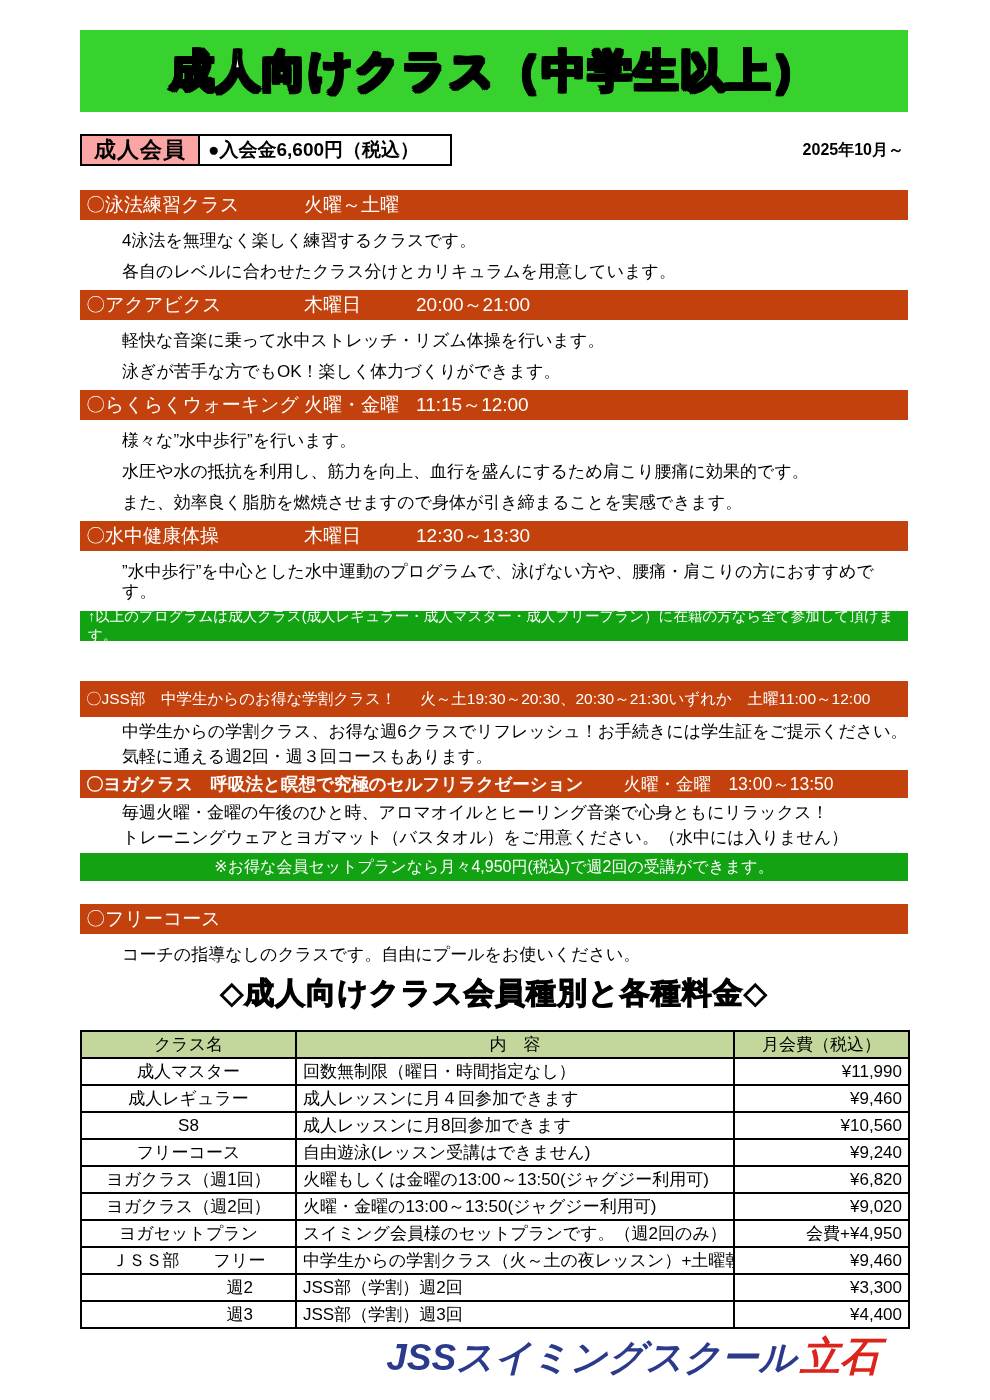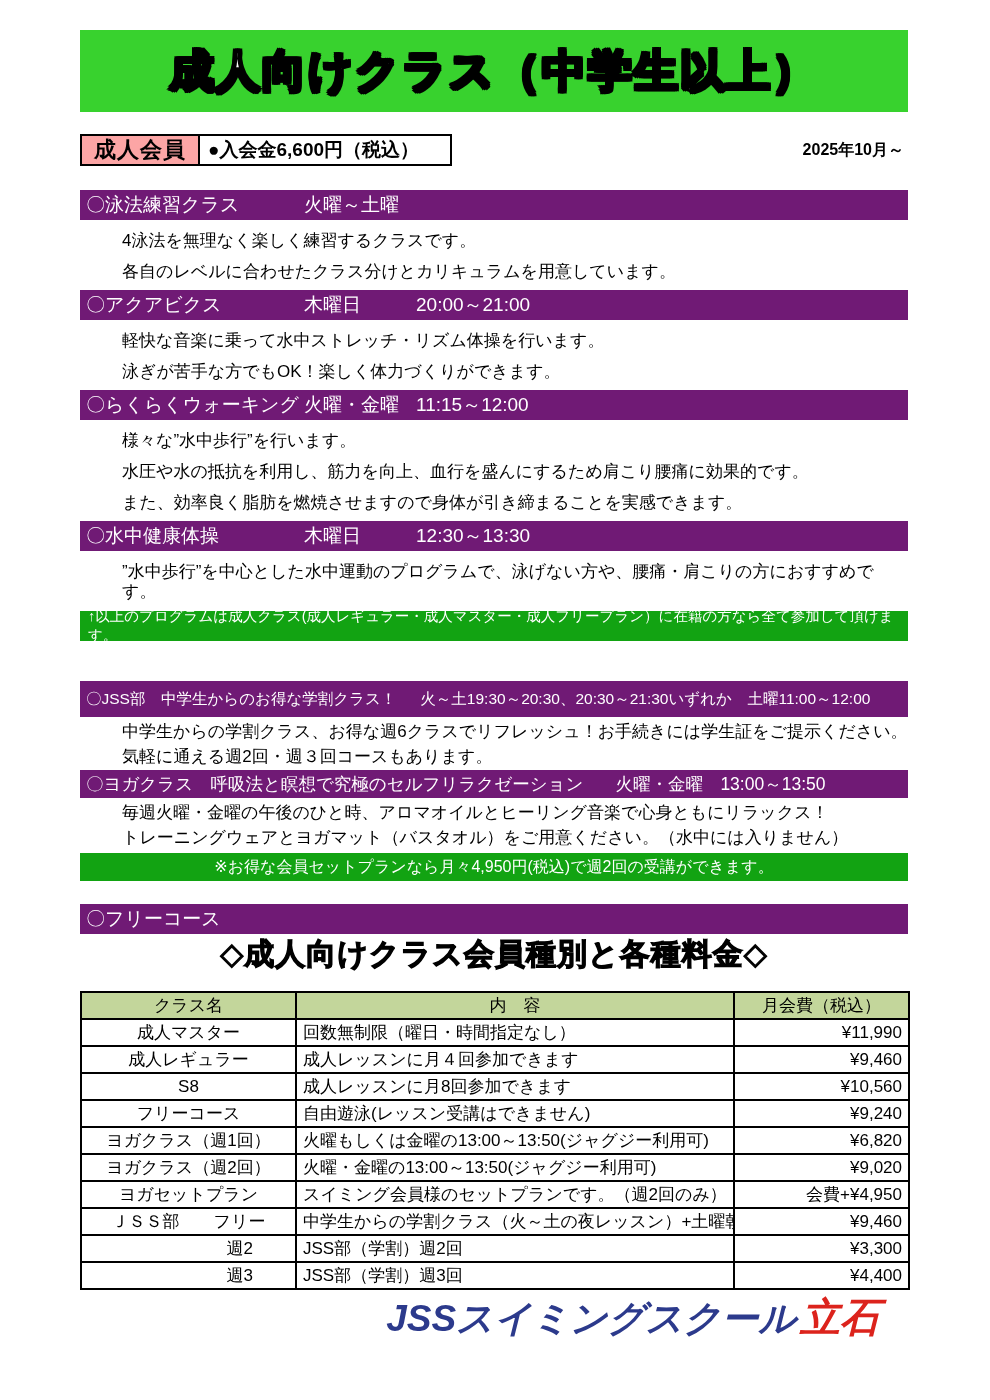--- a/index.html
+++ b/index.html
@@ -24,29 +24,29 @@
   .member-box { display:flex; border:2.5px solid #000; height:32px; }
   .member-label {
     background:#fca5a5; border-right:2.5px solid #000;
     font-size:22px; font-weight:900; padding:0 12px; display:flex; align-items:center; letter-spacing:1px;
   }
   .admission { background:#fff; font-size:19px; font-weight:900; padding:0 14px 0 8px; display:flex; align-items:center; min-width:250px; }
   .date { margin-left:auto; font-size:16px; font-weight:bold; padding-right:4px; }
 
   
   .bar {
-    background:#701a75; color:#fff; height:30px;
+    background:#c2410c; color:#fff; height:30px;
     display:flex; align-items:center; padding-left:6px; font-size:19px;
   }
   .bar .t1 { min-width:218px; }
   .bar .t2 { min-width:112px; }
   .bar.small { font-size:15.5px; height:36px; }
   .bar.small .t1 { min-width:0; margin-right:24px; }
   .bar.med { font-size:17.5px; height:28px; }
-  .bar.med .t1 { min-width:0; margin-right:32px; }
+  .bar.med .t1 { min-width:0; margin-right:40px;font-weight:bold; }
 
   .body-block { padding-left:42px; }
   .body-block p { font-size:17px; line-height:20px; margin:11px 0 8px 0; }
   .body-block.tight p { margin:5px 0 3px 0; }
 
   .sec1 { margin-top:24px; }
   .sec-gap { margin-top:2px; }
 
   
   .notice {
@@ -158,20 +158,23 @@
     <p>毎週火曜・金曜の午後のひと時、アロマオイルとヒーリング音楽で心身ともにリラックス！</p>
     <p>トレーニングウェアとヨガマット（バスタオル）をご用意ください。（水中には入りません）</p>
   </div>
 
   <div class="notice center">
     <span>※お得な会員セットプランなら月々4,950円(税込)で週2回の受講ができます。</span>
   </div>
 
   <div class="bar free-bar">
     <span class="t1">〇フリーコース</span>
+  </div>
+  <div class="body-block">
+    <p>コーチの指導なしのクラスです。自由にプールをお使いください。</p>
   </div>
 
   <div class="pricing-heading">◇成人向けクラス会員種別と各種料金◇</div>
 
   <table class="pricing">
     <colgroup>
         <col class="c1">
         <col class="c2">
         <col class="c3">
       </colgroup>

